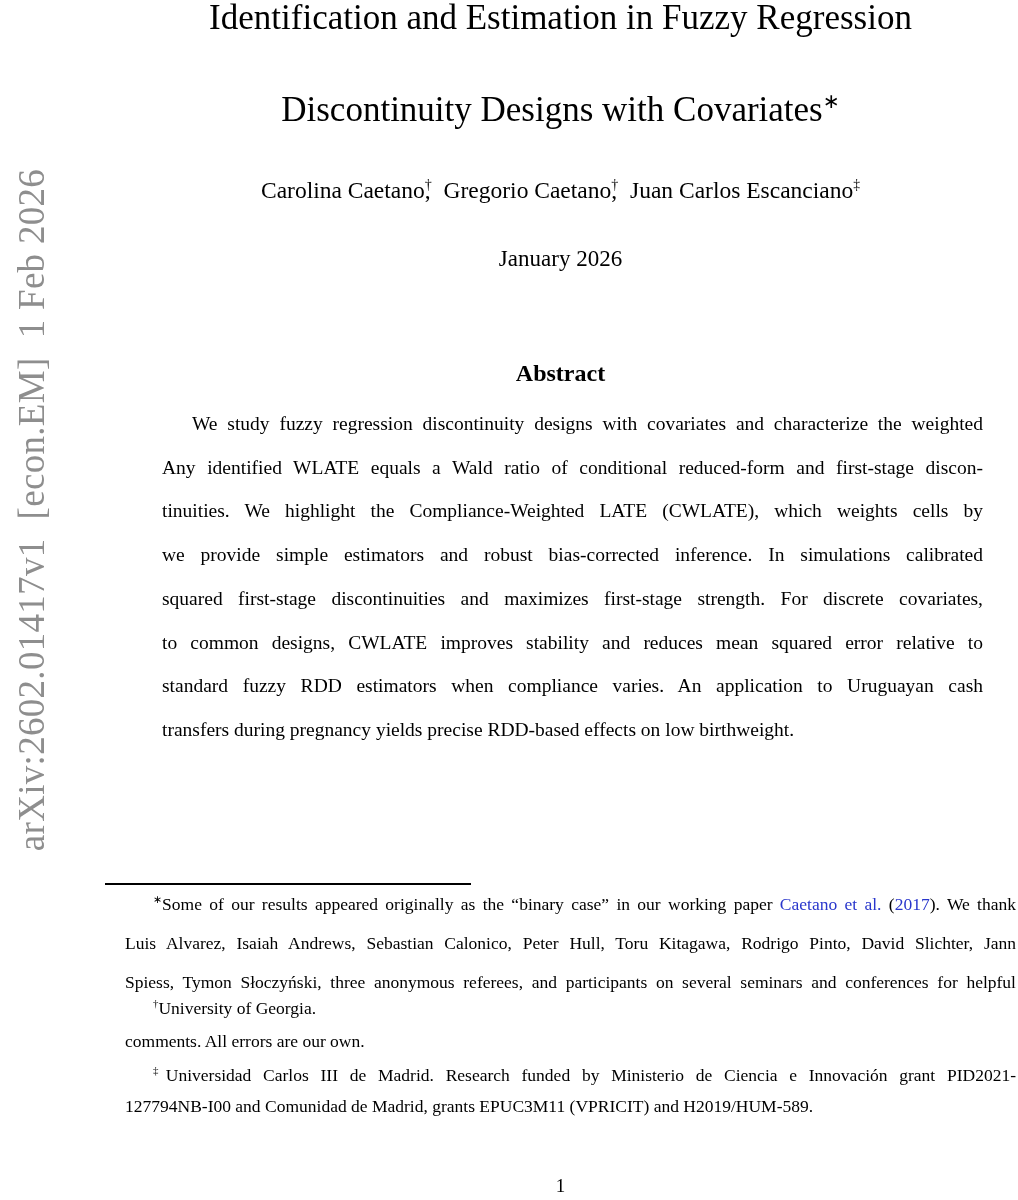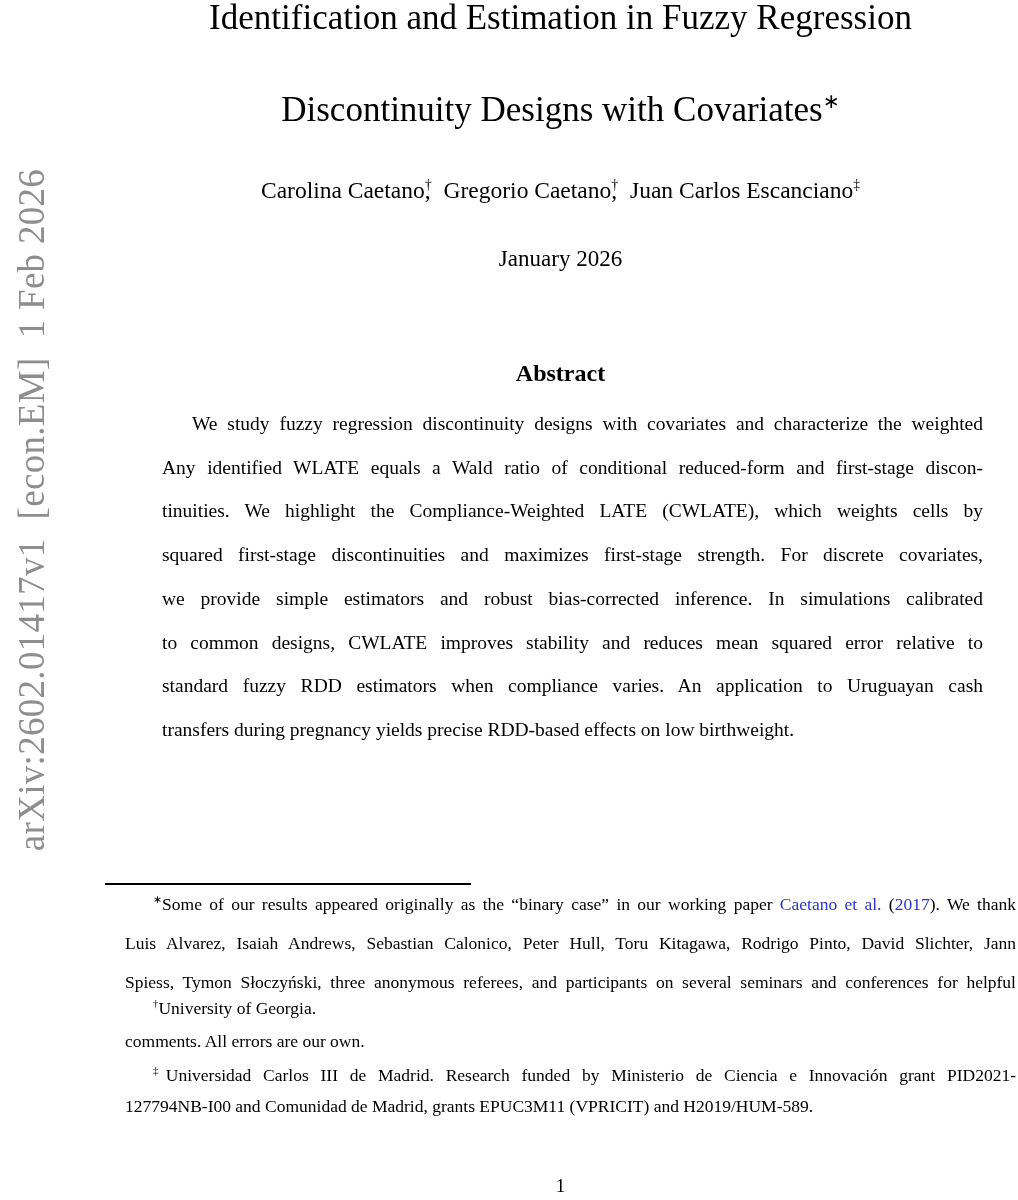--- a/index.html
+++ b/index.html
@@ -121,22 +121,22 @@
   <div class="authors"><span>Carolina Caetano,</span><sup class="asup">†</sup><span> Gregorio Caetano,</span><sup class="asup">†</sup><span> Juan Carlos Escanciano</span><sup class="tsup">‡</sup></div>
 
   <div class="date">January 2026</div>
 
   <div class="abs-heading">Abstract</div>
 
   <div class="abs-body">
     <div class="aline just indent">We study fuzzy regression discontinuity designs with covariates and characterize the weighted</div>
     <div class="aline just">Any identified WLATE equals a Wald ratio of conditional reduced-form and first-stage discon-</div>
     <div class="aline just">tinuities. We highlight the Compliance-Weighted LATE (CWLATE), which weights cells by</div>
+    <div class="aline just">we provide simple estimators and robust bias-corrected inference. In simulations calibrated</div>
     <div class="aline just">squared first-stage discontinuities and maximizes first-stage strength. For discrete covariates,</div>
-    <div class="aline just">we provide simple estimators and robust bias-corrected inference. In simulations calibrated</div>
     <div class="aline just">to common designs, CWLATE improves stability and reduces mean squared error relative to</div>
     <div class="aline just">standard fuzzy RDD estimators when compliance varies. An application to Uruguayan cash</div>
     <div class="aline">transfers during pregnancy yields precise RDD-based effects on low birthweight.</div>
   </div>
 
   <div class="footnotes">
     <div class="fn-rule"></div>
     <div class="fn-line just fn-indent"><sup class="fnsup">∗</sup><span>Some of our results appeared originally as the “binary case” in our working paper </span><span class="link">Caetano et al.</span><span> (</span><span class="link">2017</span><span>). We thank</span></div>
     <div class="fn-line just">Luis Alvarez, Isaiah Andrews, Sebastian Calonico, Peter Hull, Toru Kitagawa, Rodrigo Pinto, David Slichter, Jann</div>
     <div class="fn-line just">Spiess, Tymon Słoczyński, three anonymous referees, and participants on several seminars and conferences for helpful</div>

